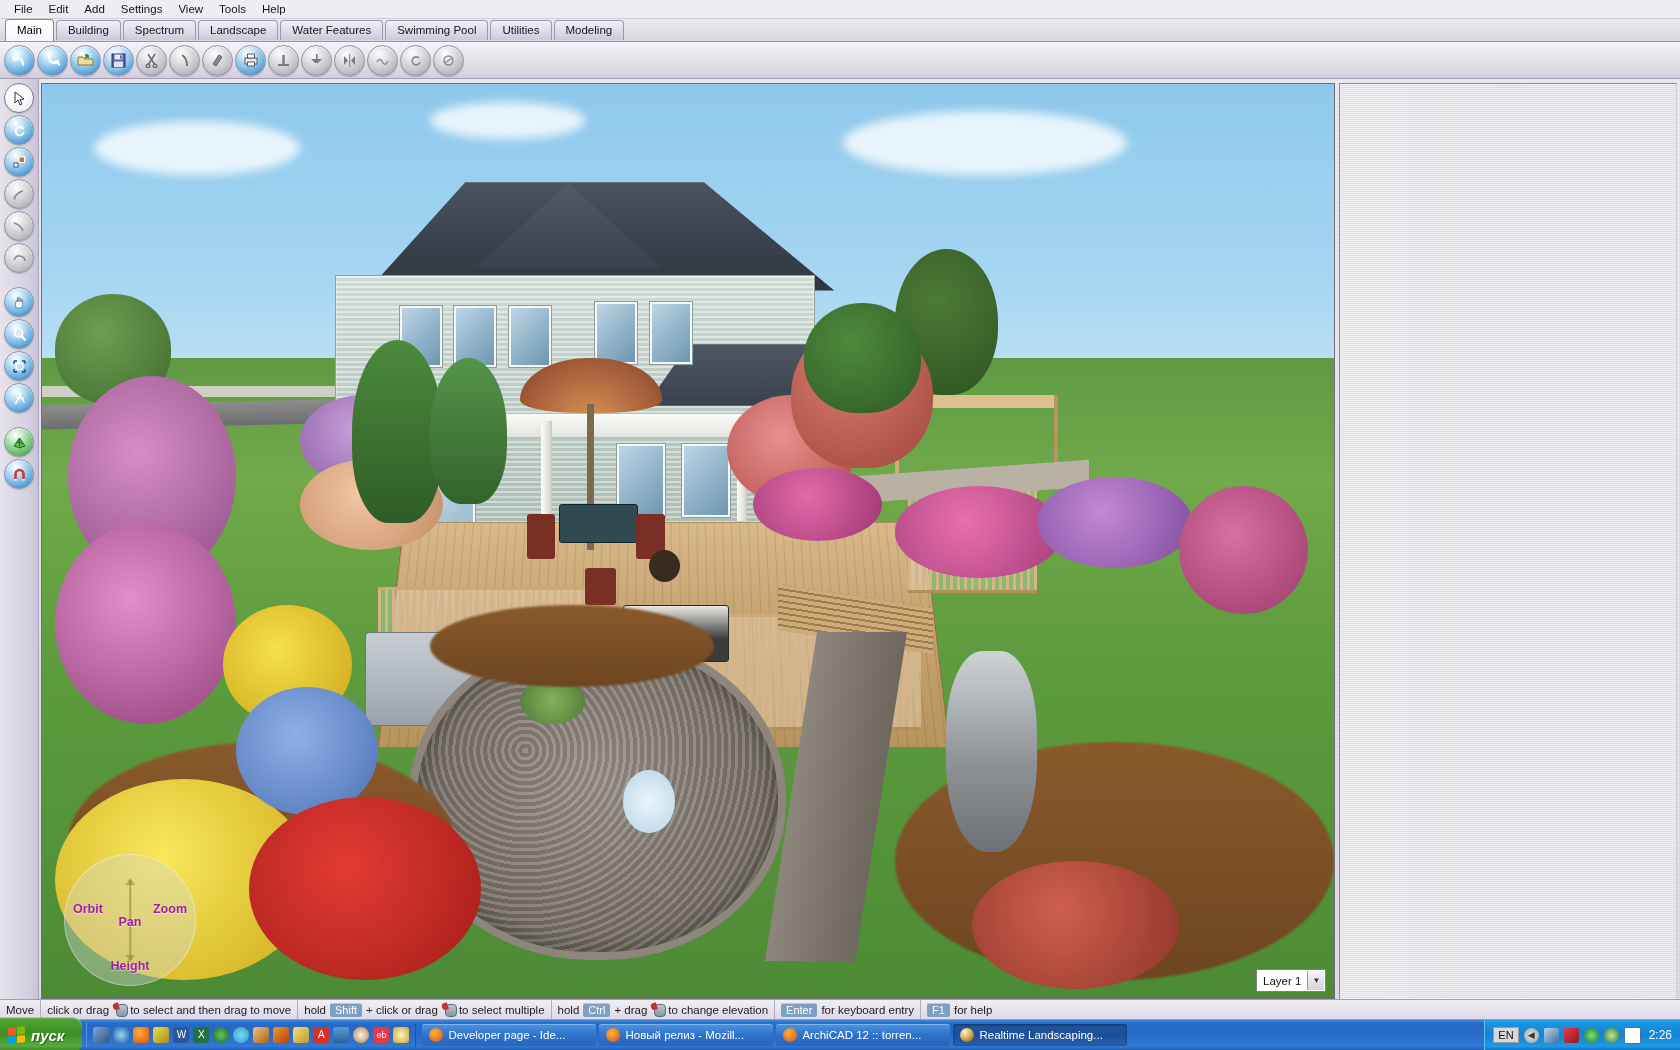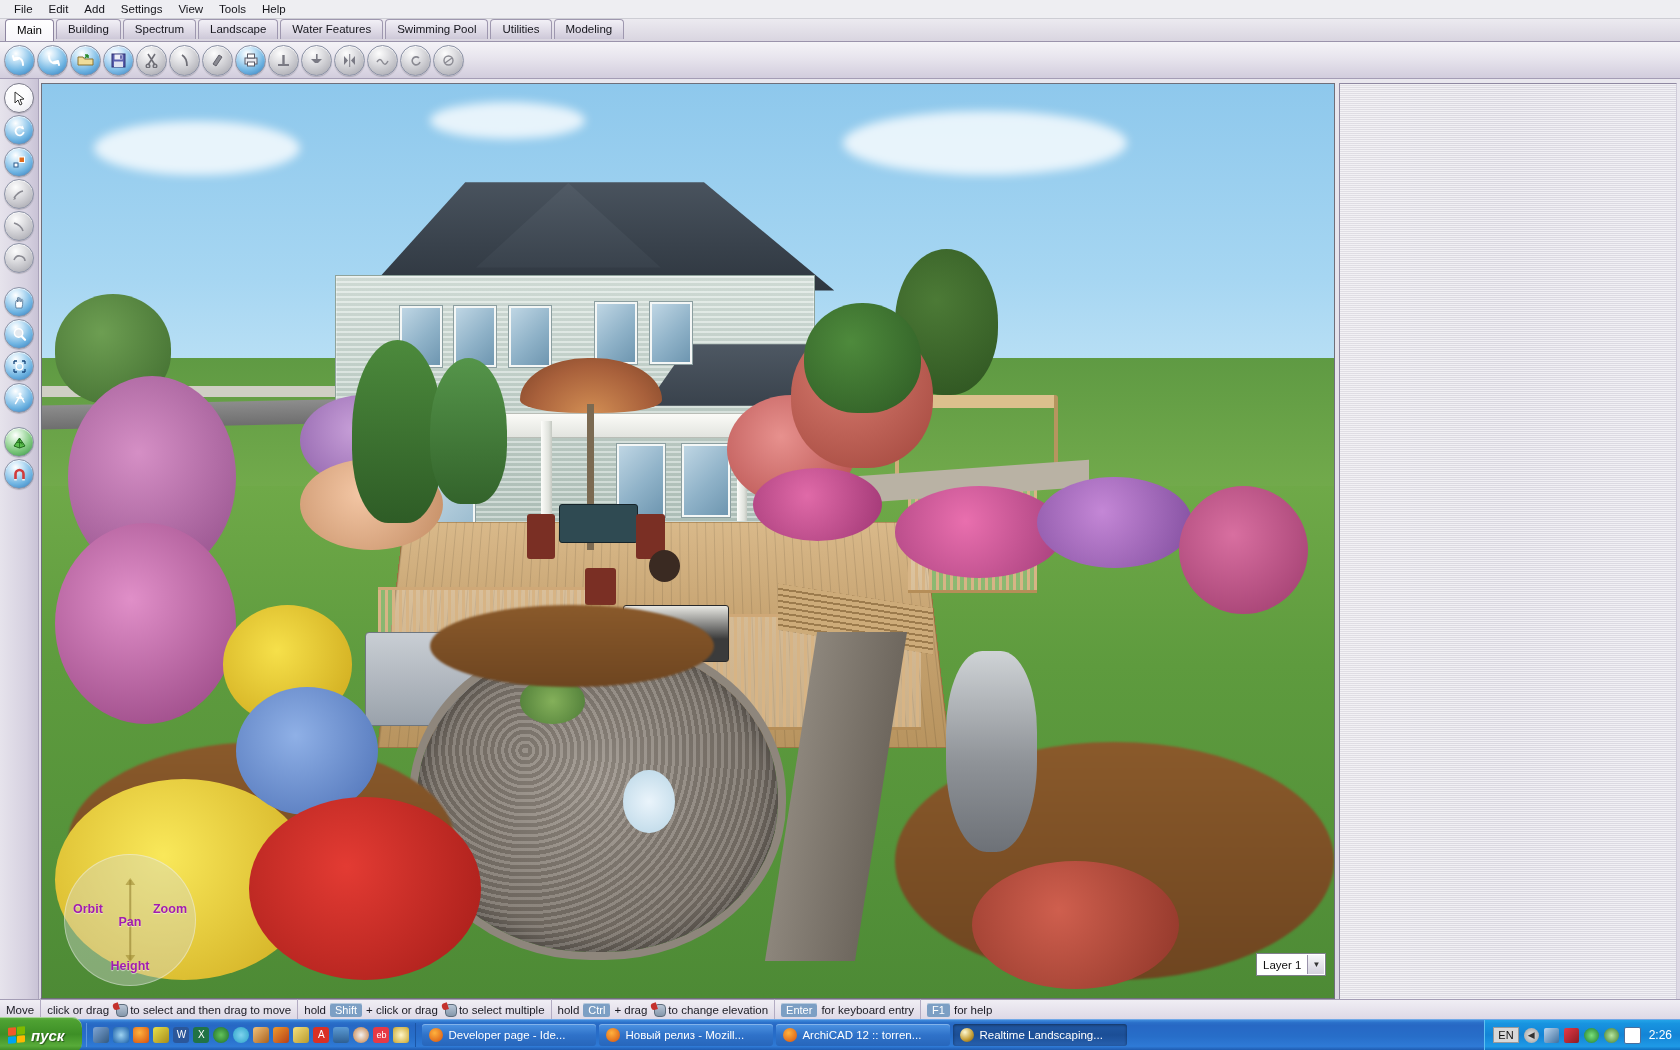--- a/index.html
+++ b/index.html
@@ -36,21 +36,21 @@
   .wb .glyph-max:before{content:"";position:absolute;left:2px;top:-3px;width:8px;height:2px;border:1.5px solid #333;border-bottom:none;}
 
   
   .menubar{height:18px;flex:0 0 18px;background:#eeeef2;border-bottom:1px solid #cdcdd4;
     display:flex;align-items:center;padding-left:6px;}
   .menuitem{font-size:11.5px;color:#14141a;padding:1px 8px;line-height:15px;}
 
   
   .tabstrip{height:22px;flex:0 0 22px;
     background:linear-gradient(to bottom,#eceaf0,#d9d5e0);
-    border-bottom:1px solid #9a93ab;display:flex;align-items:flex-start;padding-left:5px;}
+    border-bottom:1px solid #9a93ab;display:flex;align-items:center;padding-left:5px;}
   .tab{height:19px;line-height:19px;padding:0 11px;font-size:11.5px;color:#15151c;
     background:linear-gradient(to bottom,#f2f0f6,#ddd9e5 60%,#cdc8d8);
     border:1px solid #9e97af;border-bottom:none;border-radius:4px 4px 0 0;margin-right:2px;
     white-space:nowrap;}
   .tab.active{height:21px;line-height:21px;background:linear-gradient(to bottom,#ffffff,#f7f6fa);
     border-color:#8d85a0;font-weight:normal;color:#000;position:relative;z-index:2;}
 
   
   .toolbar{height:36px;flex:0 0 36px;
     background:linear-gradient(to bottom,#f4f3f7 0%,#e7e4ed 45%,#d2cddd 100%);
@@ -153,21 +153,21 @@
   .nv-zoom{right:8px;top:47px;}
   .nv-pan{left:50%;top:60px;transform:translateX(-50%);}
   .nv-height{left:50%;bottom:12px;transform:translateX(-50%);}
   .nv-cross{position:absolute;left:50%;top:50%;width:1.5px;height:80px;transform:translate(-50%,-50%);
     background:rgba(140,120,40,.55);}
   .nv-cross:before,.nv-cross:after{content:"";position:absolute;left:-4px;width:10px;height:7px;
     background:rgba(160,140,50,.6);clip-path:polygon(50% 0,100% 100%,0 100%);}
   .nv-cross:before{top:-2px;}
   .nv-cross:after{bottom:-2px;transform:rotate(180deg);}
 
-  .layerbox{position:absolute;right:8px;bottom:22px;height:21px;min-width:62px;
+  .layerbox{position:absolute;right:8px;bottom:6px;height:21px;min-width:62px;
     background:#fff;border:1px solid #7f7f8c;display:flex;align-items:center;
     font-size:11.5px;color:#111;padding-left:6px;}
   .layerbox .arrow{margin-left:6px;width:16px;height:19px;
     background:linear-gradient(to bottom,#f6f6f9,#d5d2de);border-left:1px solid #9a93ab;
     display:flex;align-items:center;justify-content:center;font-size:8px;color:#333;}
 
   
   .rightpanel{width:336px;flex:0 0 336px;margin:4px 3px 0 4px;
     background:linear-gradient(to right,#e4e2e9,#dedce5 50%,#e1dfe8);
     border:1px solid #8f88a1;border-right-color:#cfcbd9;border-bottom:none;

